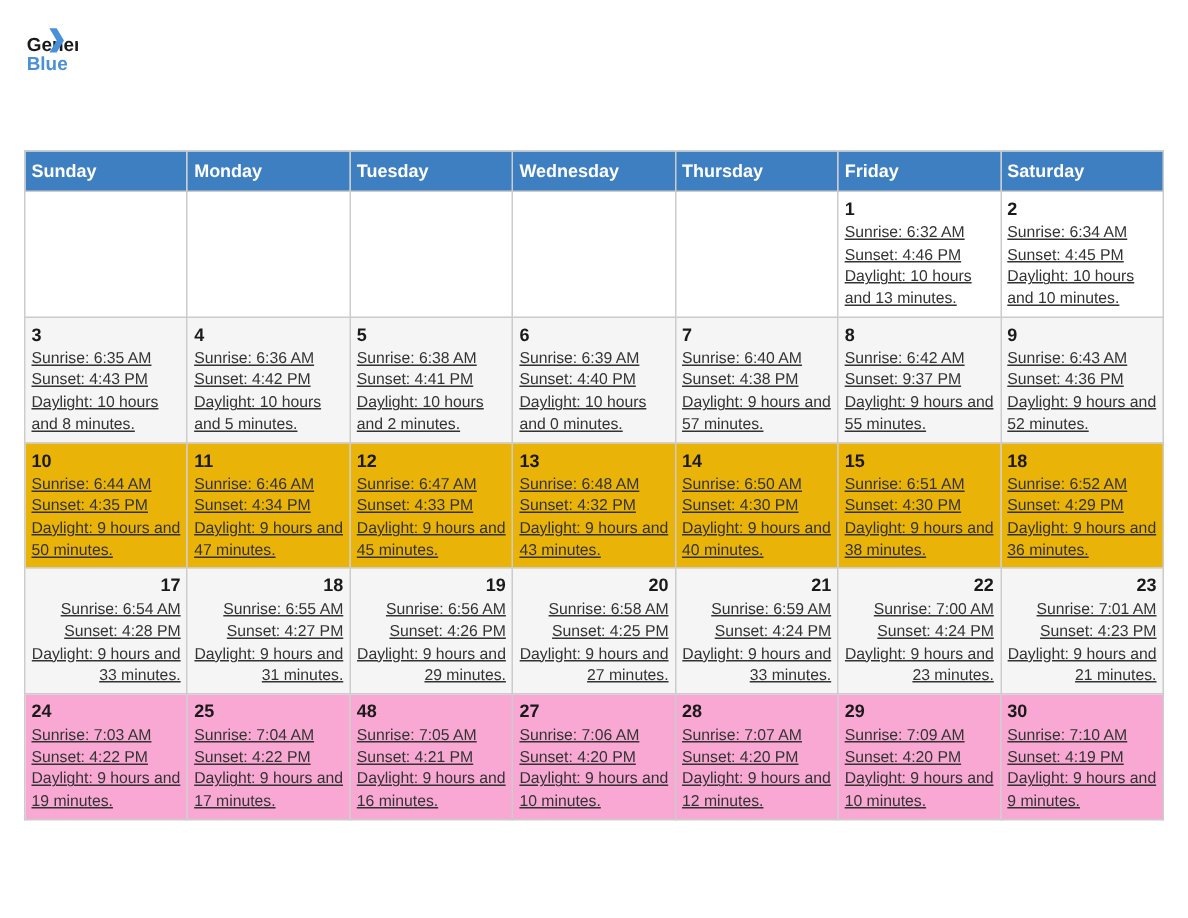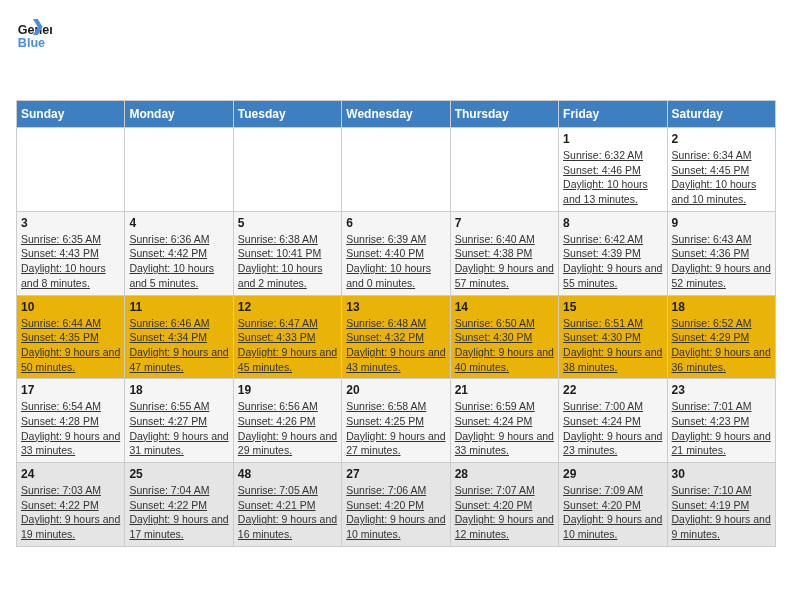--- a/index.html
+++ b/index.html
@@ -75,22 +75,22 @@
       line-height: 1.4;
       text-decoration: underline;
     }
     .empty-cell {
       background: #fff;
     }
     
     .row-1 td { background: #fff; }
     .row-2 td { background: #f0f0f0; }
     .row-3 td { background: #eab308; }
-    .row-4 td { background: #f0f0f0; }
-    .row-5 td { background: #e5e5e5; }
+    .row-4 td { background: #f0f0f0; text-align: right; }
+    .row-5 td { background: #f9a8d4; }
   </style>
 </head>
 <body>
 
 <div class="header">
   <div class="logo">
     <svg class="logo-icon" viewBox="0 0 40 40">
       <text x="2" y="20" font-size="14" font-weight="bold" fill="#1a1a1a">General</text>
       <text x="2" y="34" font-size="14" font-weight="bold" fill="#4a90d9">Blue</text>
       <polygon points="32,8 38,18 32,28 38,28 44,18 38,8" fill="#4a90d9" transform="translate(-10, -4) scale(0.9)"></polygon>
@@ -152,21 +152,21 @@
           <div class="day-info">
             <div>Sunrise: 6:36 AM</div>
             <div>Sunset: 4:42 PM</div>
             <div>Daylight: 10 hours and 5 minutes.</div>
           </div>
         </td>
         <td>
           <div class="day-number">5</div>
           <div class="day-info">
             <div>Sunrise: 6:38 AM</div>
-            <div>Sunset: 10:41 PM</div>
+            <div>Sunset: 4:41 PM</div>
             <div>Daylight: 10 hours and 2 minutes.</div>
           </div>
         </td>
         <td>
           <div class="day-number">6</div>
           <div class="day-info">
             <div>Sunrise: 6:39 AM</div>
             <div>Sunset: 4:40 PM</div>
             <div>Daylight: 10 hours and 0 minutes.</div>
           </div>
@@ -176,21 +176,21 @@
           <div class="day-info">
             <div>Sunrise: 6:40 AM</div>
             <div>Sunset: 4:38 PM</div>
             <div>Daylight: 9 hours and 57 minutes.</div>
           </div>
         </td>
         <td>
           <div class="day-number">8</div>
           <div class="day-info">
             <div>Sunrise: 6:42 AM</div>
-            <div>Sunset: 4:39 PM</div>
+            <div>Sunset: 9:37 PM</div>
             <div>Daylight: 9 hours and 55 minutes.</div>
           </div>
         </td>
         <td>
           <div class="day-number">9</div>
           <div class="day-info">
             <div>Sunrise: 6:43 AM</div>
             <div>Sunset: 4:36 PM</div>
             <div>Daylight: 9 hours and 52 minutes.</div>
           </div>

